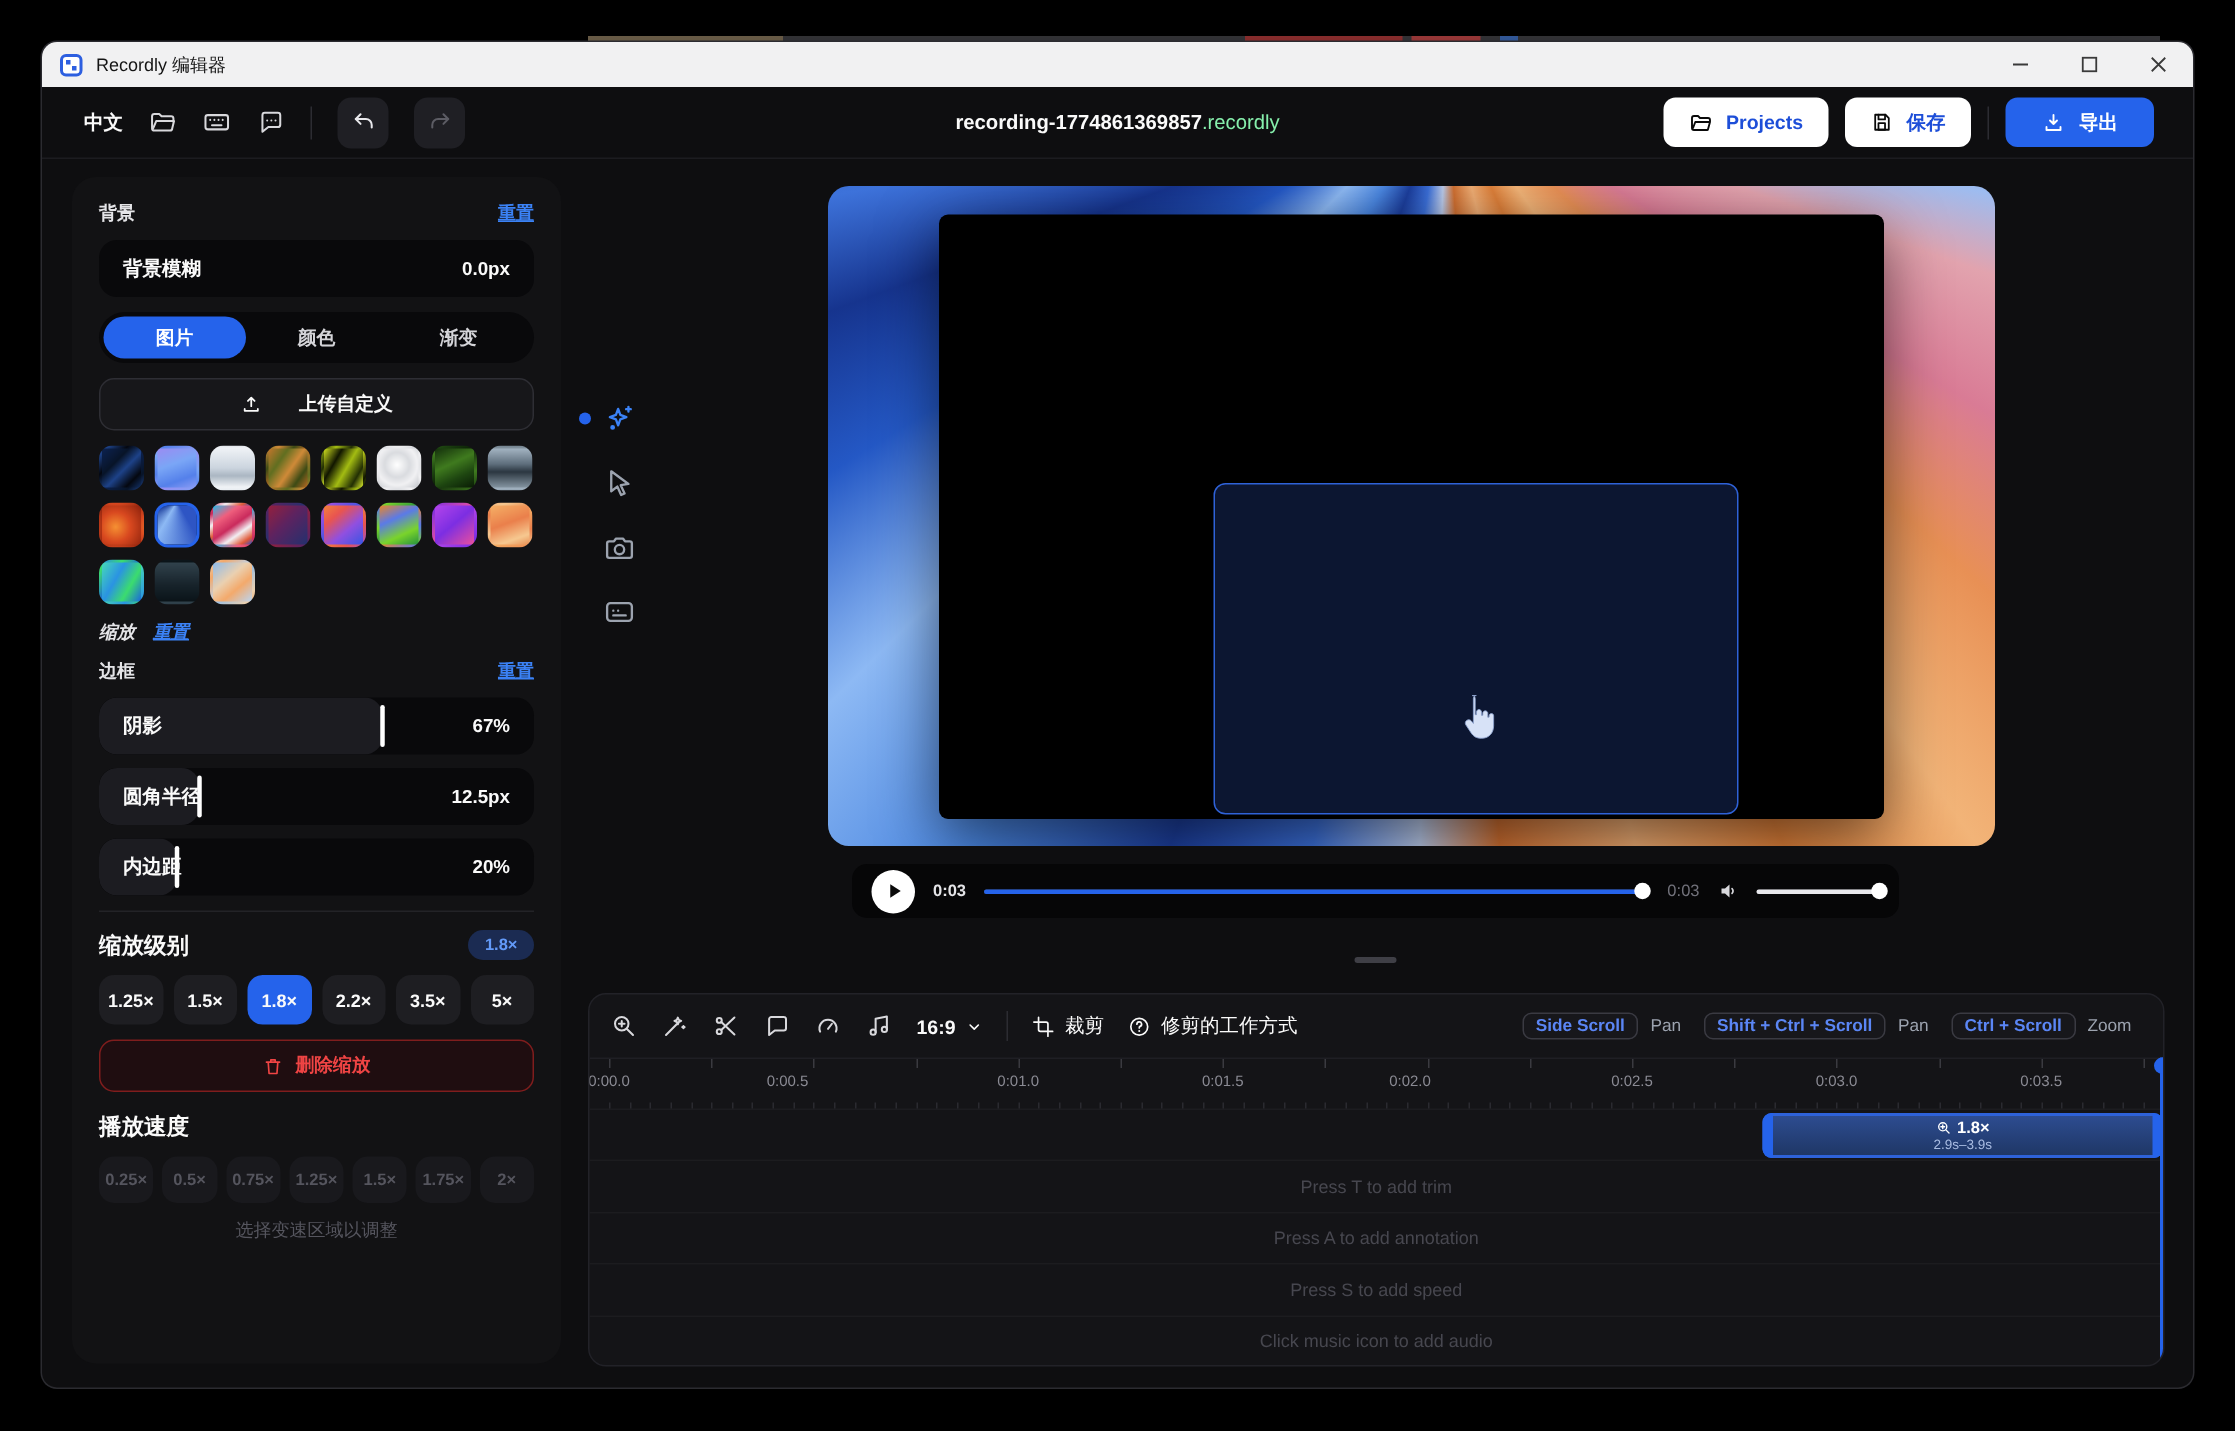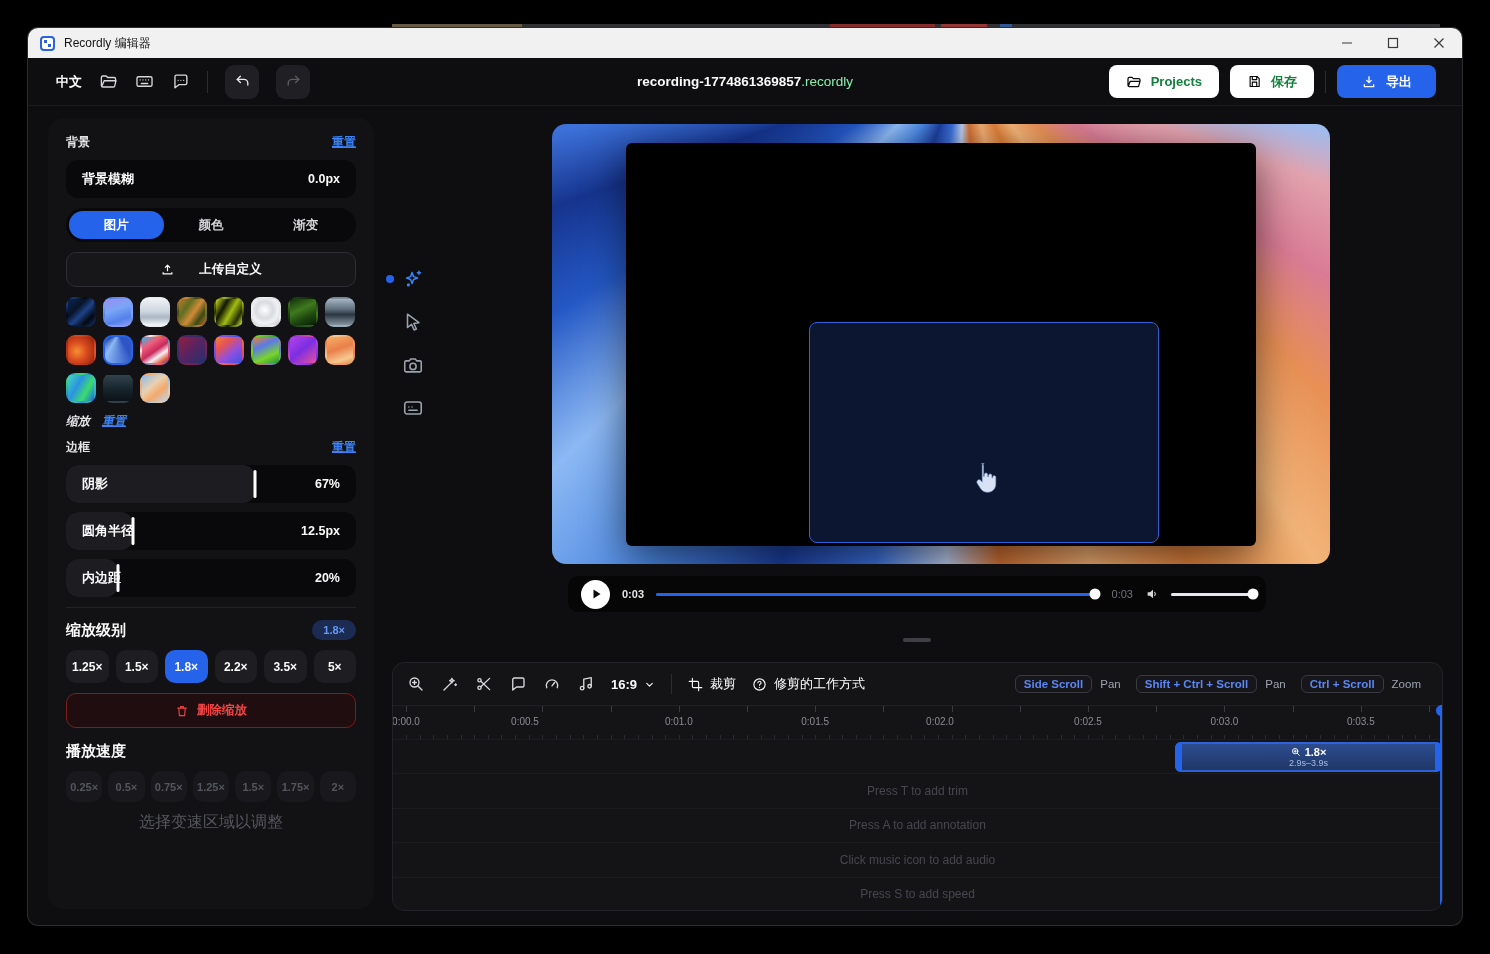--- a/index.html
+++ b/index.html
@@ -23,21 +23,21 @@
   .h-left{display:flex;align-items:center;gap:17px;padding-left:28px;z-index:2;}
   .lang{font-size:13px;font-weight:bold;color:#fafafa;}
   .h-ic{width:19px;height:19px;color:#d8d8dc;}
   .h-divider{width:1px;height:22px;background:#2c2c32;}
   .sqbtn{width:34px;height:34px;border-radius:9px;background:#1f1f24;display:flex;align-items:center;justify-content:center;color:#e8e8ec;}
   .sqbtn.dim{color:#5c5c64;}
   .h-center{position:absolute;left:0;right:0;text-align:center;font-size:13.5px;font-weight:bold;color:#fafafa;pointer-events:none;}
   .h-center .ext{color:#86efac;font-weight:normal;}
   .h-right{margin-left:auto;display:flex;align-items:center;gap:11px;padding-right:26px;z-index:2;}
   .btn{height:33px;border-radius:8px;display:flex;align-items:center;gap:9px;padding:0 17px;font-size:13px;font-weight:bold;}
-  .btn.white{background:#fff;color:#15803d;}
+  .btn.white{background:#fff;color:#1d4ed8;}
   .btn.blue{background:#2563eb;color:#fff;padding:0 24px;}
   
   .sidebar{position:absolute;left:20px;top:90px;width:326px;height:791px;background:#121214;border-radius:16px;
            padding:16px 18px;box-sizing:border-box;overflow:hidden;}
   .secrow{display:flex;align-items:center;margin-bottom:9px;}
   .secrow.justify{justify-content:space-between;}
   .secrow.gap{gap:12px;font-style:italic;}
   .stitle{font-size:12px;font-weight:bold;color:#e4e4e7;}
   .reset{font-size:12px;font-weight:bold;color:#3b82f6;text-decoration:underline;cursor:pointer;}
   .srow{position:relative;height:38px;background:#09090b;border-radius:12px;overflow:hidden;margin-bottom:9px;}
@@ -56,21 +56,21 @@
   .sdivider{height:1px;background:#232327;margin:10px 0 12px;}
   .btitle{font-size:15px;font-weight:bold;color:#fafafa;}
   .badge{background:#1b2b52;color:#639af8;font-size:11px;font-weight:bold;padding:4px 11px;border-radius:999px;}
   .optrow{display:flex;gap:7px;margin:10px 0;}
   .opt{flex:1;height:33px;border-radius:10px;background:#1e1e22;color:#fafafa;font-weight:bold;font-size:12px;
        display:flex;align-items:center;justify-content:center;cursor:pointer;}
   .opt.active{background:#2563eb;}
   .opt.dim{background:#19191d;color:#55555e;font-size:11px;height:31px;}
   .del{height:33px;border-radius:10px;background:#1f0d10;border:1px solid #7f1d1d;color:#ef4444;display:flex;
        align-items:center;justify-content:center;gap:8px;font-size:12.5px;font-weight:bold;margin:2px 0 14px;}
-  .shint{text-align:center;color:#55555e;font-size:16px;margin-top:10px;}
+  .shint{text-align:center;color:#55555e;font-size:12px;margin-top:10px;}
   
   .rail{position:absolute;left:374px;top:240px;display:flex;flex-direction:column;gap:21px;}
   .railbtn{width:22px;height:22px;color:#9ca3af;position:relative;cursor:pointer;}
   .railbtn.active{color:#3b82f6;}
   .activedot{position:absolute;left:-16px;top:7px;width:8px;height:8px;border-radius:50%;background:#2563eb;}
   
   .preview{position:absolute;left:524px;top:96px;width:778px;height:440px;border-radius:14px;overflow:hidden;
     background:conic-gradient(from 88deg at 53% -15%,
       #2e55c4 0deg,#6a95e6 7deg,#9dbcf0 13deg,#e2a3ae 21deg,#d97b95 33deg,#e89055 45deg,#f2b478 57deg,
       #dd7f39 68deg,#efad74 78deg,#cf6f31 88deg,#b9c9e9 94deg,#3b6fd8 102deg,#1c3e9d 112deg,#4a86e0 124deg,
@@ -580,24 +580,24 @@
           </div>
           <div class="clipl2">2.9s–3.9s</div>
         </div>
       <div class="trow">
             <span class="hinttext">Press T to add trim</span>
           </div>
           <div class="trow">
             <span class="hinttext">Press A to add annotation</span>
           </div>
           <div class="trow">
-            <span class="hinttext">Click music icon to add audio</span>
+            <span class="hinttext">Press S to add speed</span>
           </div>
           <div class="trow">
-            <span class="hinttext">Press S to add speed</span>
+            <span class="hinttext">Click music icon to add audio</span>
           </div>
         </div>
 
       <div class="phline"></div>
       <div class="phcap"></div>
     </div>
 
   </div>
 </div>
 

